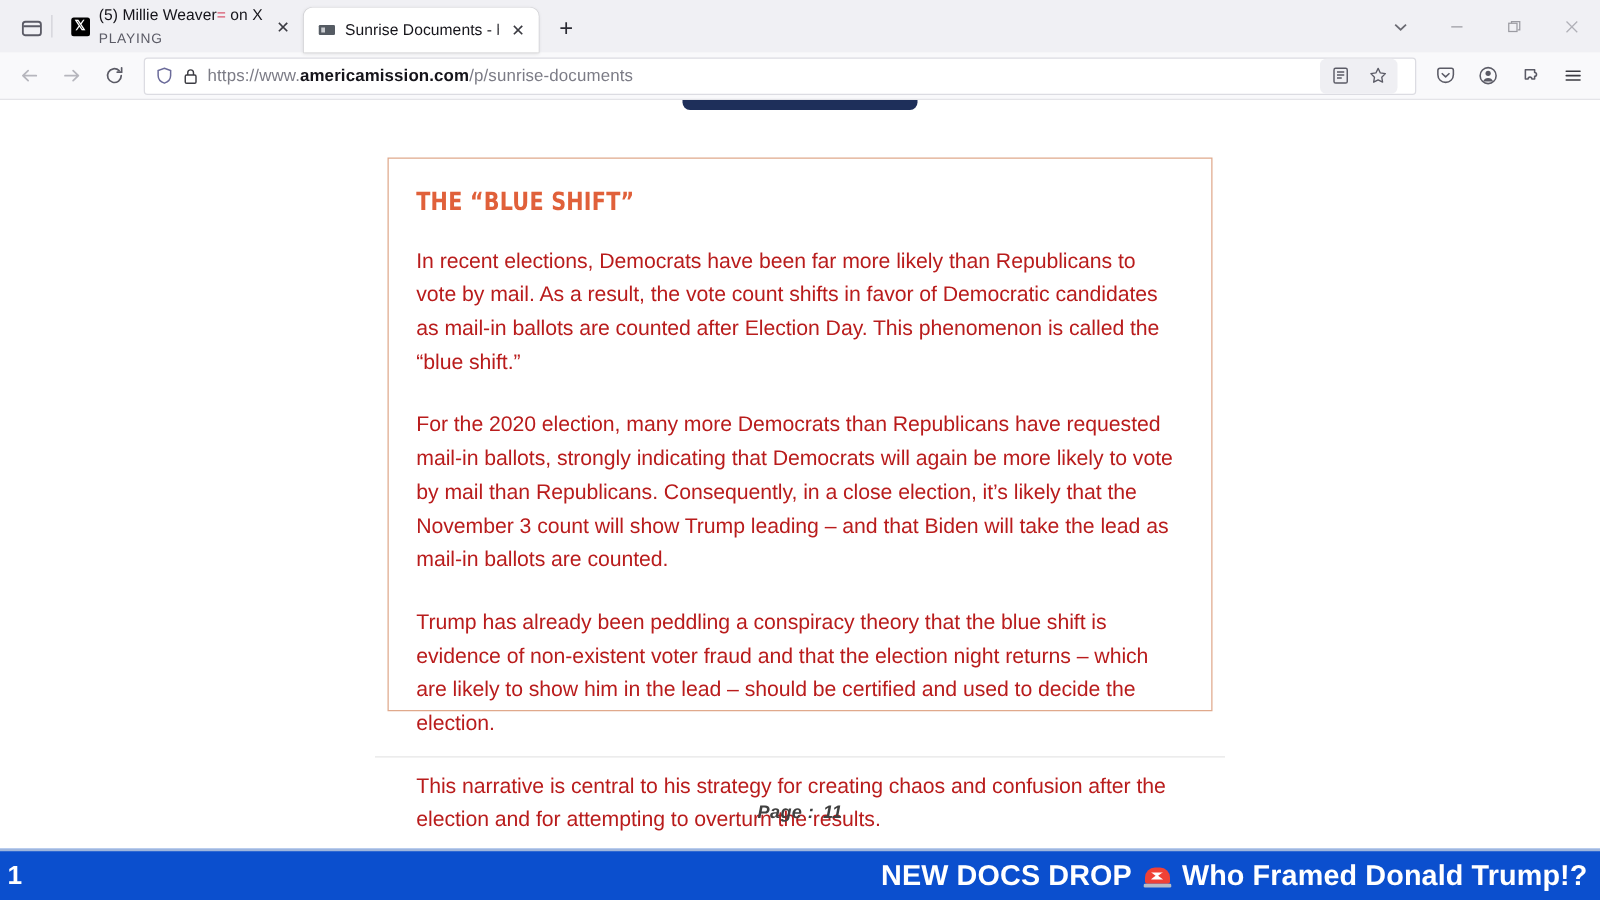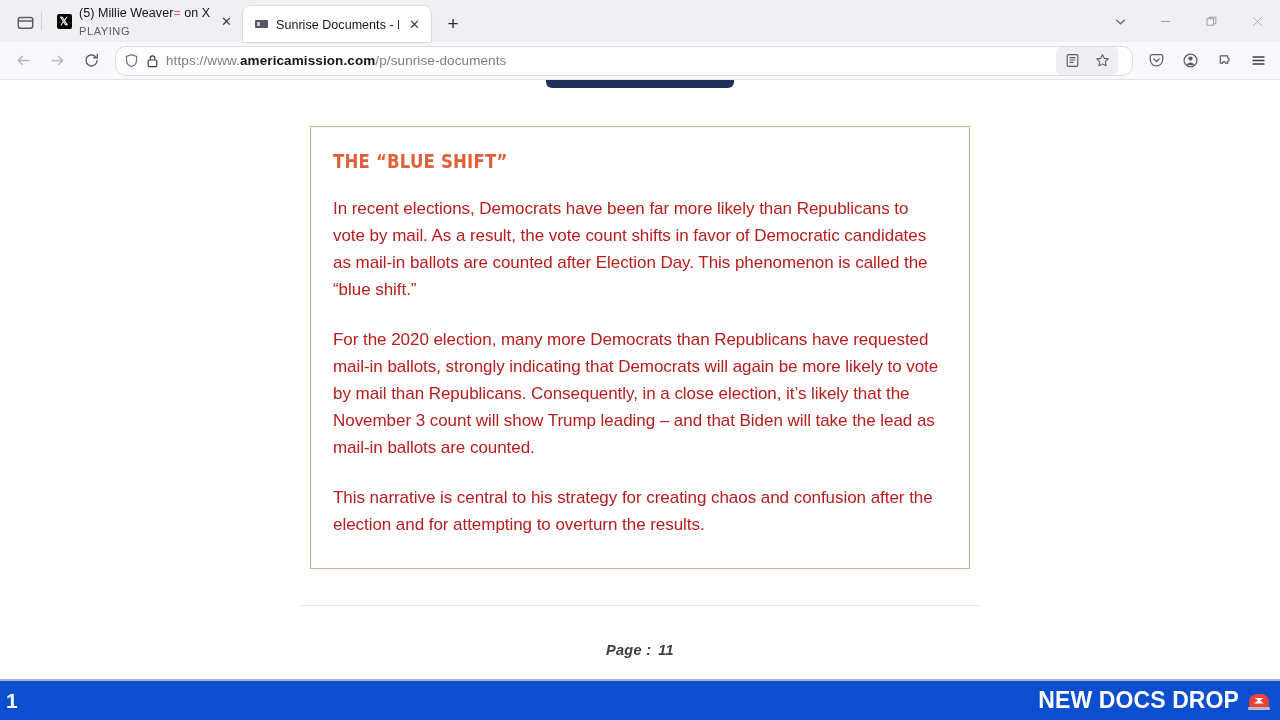--- a/index.html
+++ b/index.html
@@ -91,21 +91,21 @@
   }
   .navbtn{
     width:34px; height:30px; display:flex; align-items:center; justify-content:center;
     border-radius:5px; flex:0 0 auto; color:#5b5b66;
   }
   .navbtn.dim{ color:#b6b6bd; }
   .navbtn svg{ display:block; }
 
   .urlbar{
     flex:1 1 auto; height:30px; margin:0 7px; background:#ffffff;
-    border:1px solid #dcdce2; border-radius:11px;
+    border:1px solid #dcdce2; border-radius:3px;
     display:flex; align-items:center; padding:0 8px; gap:7px;
     min-width:0;
   }
   .urlbar .shield{ color:#5b5b66; flex:0 0 auto; display:flex; }
   .urlbar .lock{ color:#3b3b42; flex:0 0 auto; display:flex; }
   .urltext{
     font-size:13.5px; color:#7c7c86; white-space:nowrap; overflow:hidden;
     flex:1 1 auto; letter-spacing:.1px;
   }
   .urltext b{ color:#15141a; font-weight:700; }
@@ -331,36 +331,38 @@
   </div>
 
   <div class="viewport">
 
     <div class="topbutton"></div>
 
     <div class="doccard">
       <div class="dochead">THE “BLUE SHIFT”</div>
       <p class="docpara">In recent elections, Democrats have been far more likely than Republicans to vote by mail. As a result, the vote count shifts in favor of Democratic candidates as mail-in ballots are counted after Election Day. This phenomenon is called the “blue shift.”</p>
       <p class="docpara">For the 2020 election, many more Democrats than Republicans have requested mail-in ballots, strongly indicating that Democrats will again be more likely to vote by mail than Republicans. Consequently, in a close election, it’s likely that the November 3 count will show Trump leading – and that Biden will take the lead as mail-in ballots are counted.</p>
+      <p class="docpara">Trump has already been peddling a conspiracy theory that the blue shift is evidence of non-existent voter fraud and that the election night returns – which are likely to show him in the lead – should be certified and used to decide the election.</p>
       <p class="docpara">This narrative is central to his strategy for creating chaos and confusion after the election and for attempting to overturn the results.</p>
     </div>
 
     <div class="divider"></div>
 
     <div class="pagenum">
       <span>Page :</span><span class="num">11</span>
     </div>
   </div>
 
   <div class="banner">
     <div class="banner-left">1</div>
     <div class="banner-spacer"></div>
     <div class="banner-right">
       <span>NEW DOCS DROP</span>
       <span class="siren">
         <span class="dome"></span>
           <span class="bowtie"></span>
           <span class="base"></span>
       </span>
+      <span>Who Framed Donald Trump!?</span>
     </div>
   </div>
 
 </div>
 
 </body></html>

